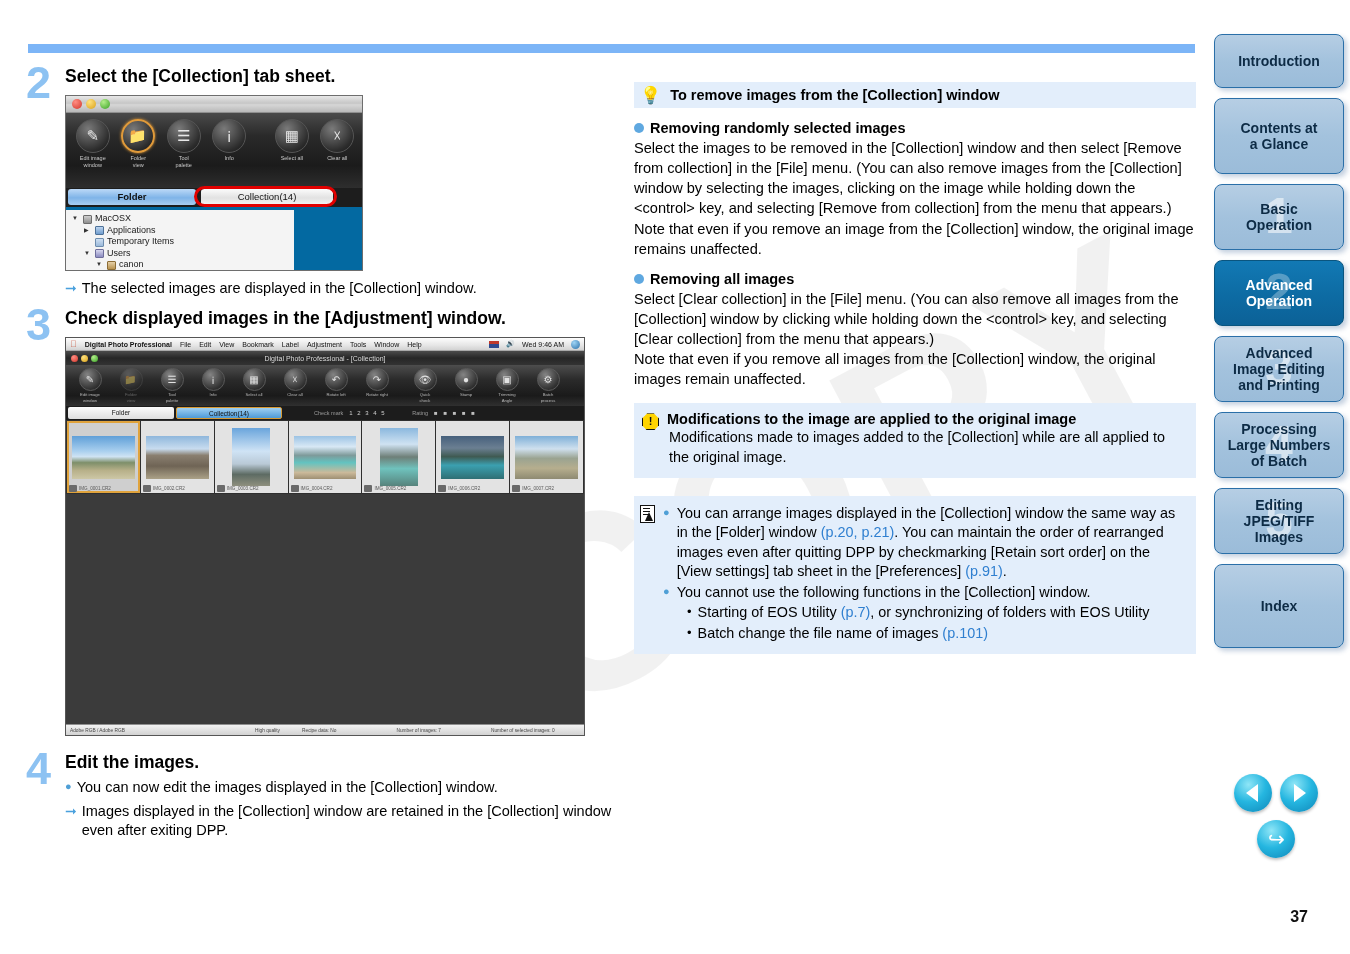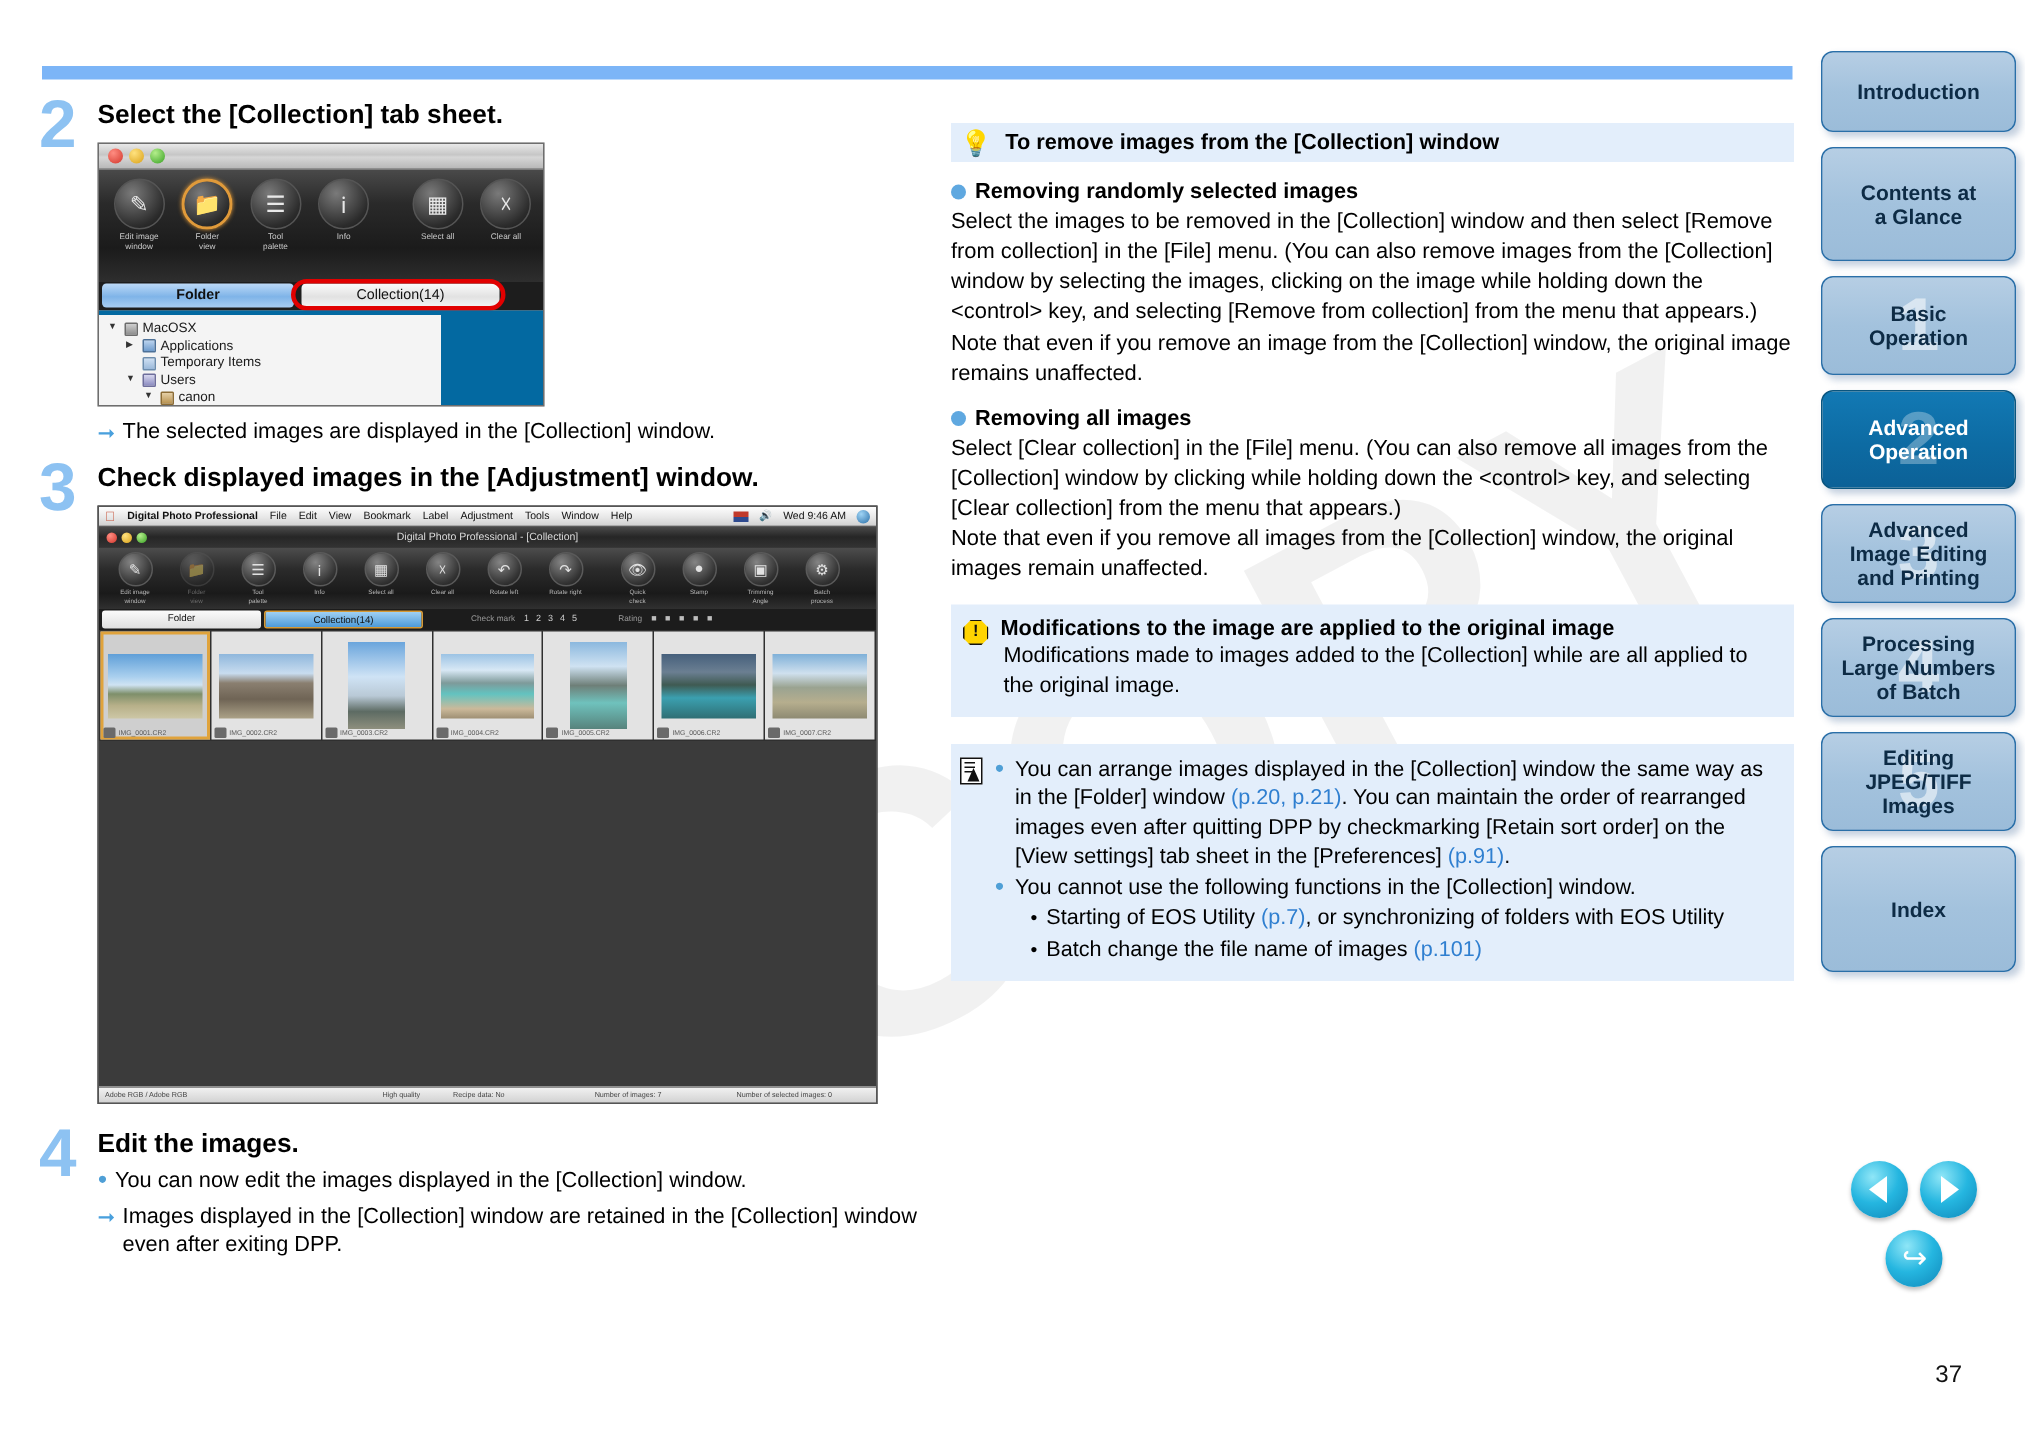--- a/index.html
+++ b/index.html
@@ -324,21 +324,21 @@
   }
   .circ2 { margin-top: 8px; }
   .tri-l { width:0;height:0;border-top:9px solid transparent;border-bottom:9px solid transparent;
            border-right:12px solid #ffffff; margin-right:2px;}
   .tri-r { width:0;height:0;border-top:9px solid transparent;border-bottom:9px solid transparent;
            border-left:12px solid #ffffff; margin-left:2px;}
   .back-g { color:#fff; font-size:20px; line-height:1; transform: scaleX(-1); }
 
   .pageno {
     position: absolute; right: 42px; bottom: 28px;
-    font-size: 16px; color: #111;
+    font-size: 16px; color: #111; font-weight: bold;
   }
 </style>
 </head>
 <body>
 
 <div class="page">
 
   <div class="watermark">COPY</div>
 
   <div class="top-rule"></div>

